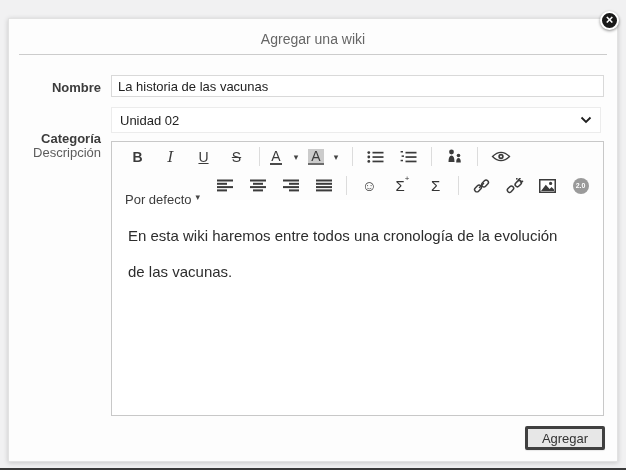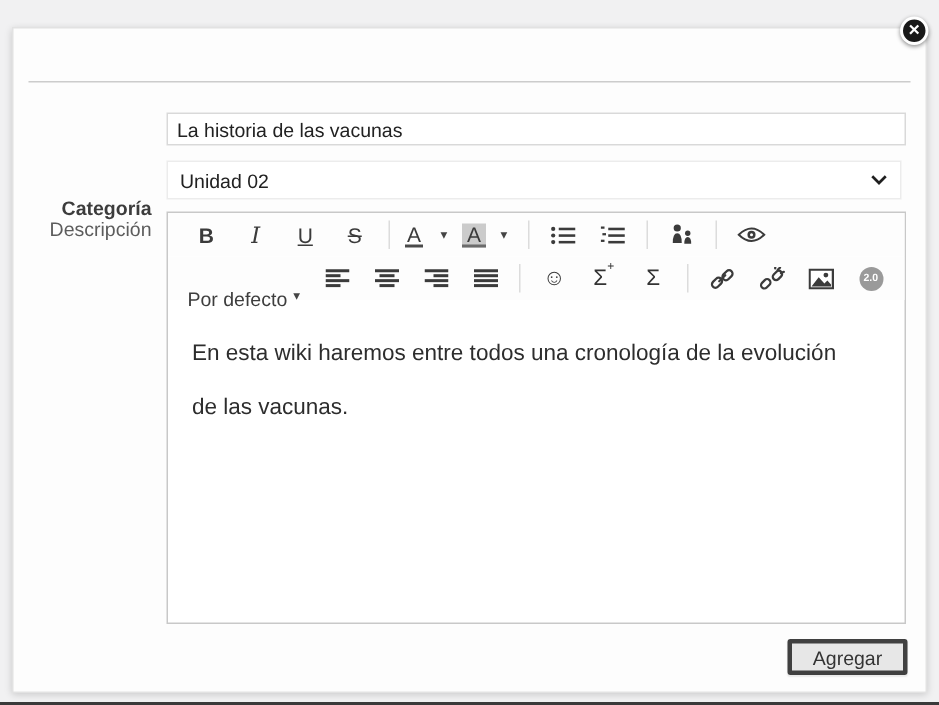--- a/index.html
+++ b/index.html
@@ -103,22 +103,24 @@
     font-family:inherit; font-size:13px; color:#333; cursor:pointer;
     box-shadow:0 1px 1px rgba(0,0,0,0.08);
   }
   svg { display:block; }
 </style>
 </head>
 <body>
 
 <div class="modal">
 
+  <div class="modal-title">Agregar una wiki</div>
   <div class="title-divider"></div>
 
+  <div class="field-label nombre-label">Nombre</div>
   <input class="nombre-input" type="text" value="La historia de las vacunas" style="">
 
   <div class="field-label categoria-label">Categoría</div>
   <div class="categoria-select">
     <span>Unidad 02</span>
     <span>
       <svg width="12" height="8" viewBox="0 0 12 8">
           <polyline points="1.5,1.5 6,6 10.5,1.5" fill="none" stroke="#1f1f1f" stroke-width="1.8"></polyline>
         </svg>
     </span>

